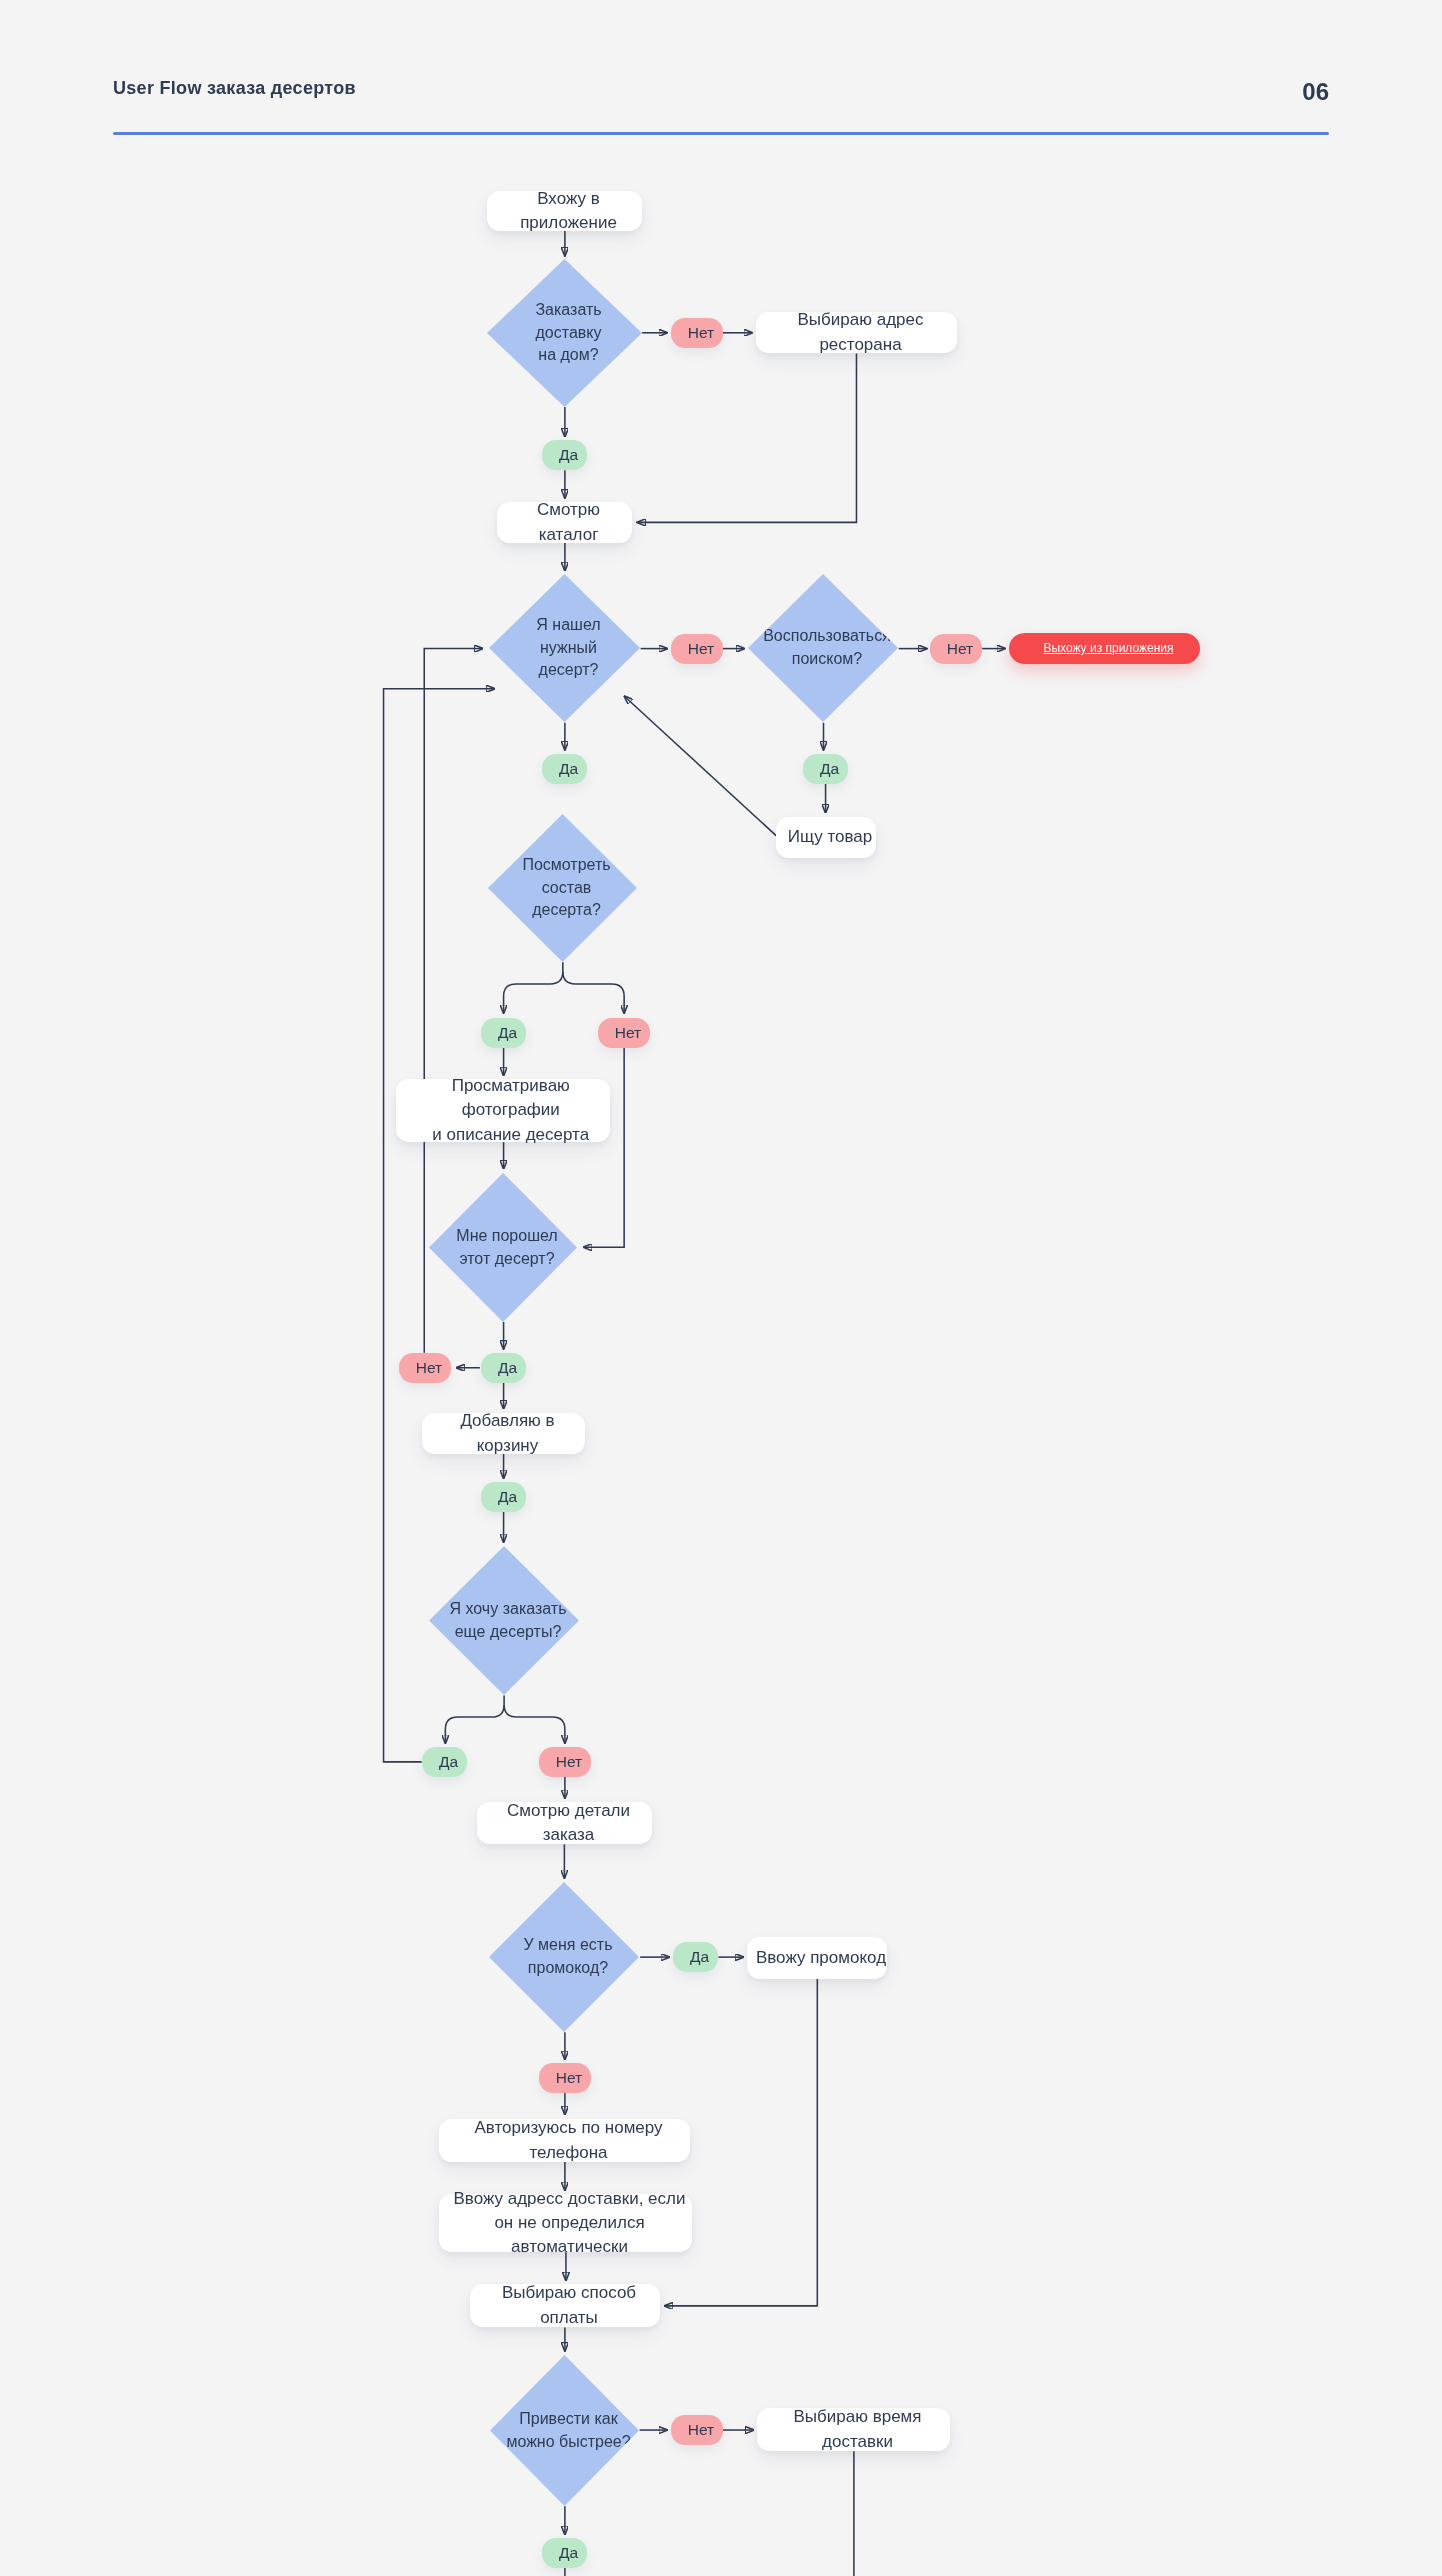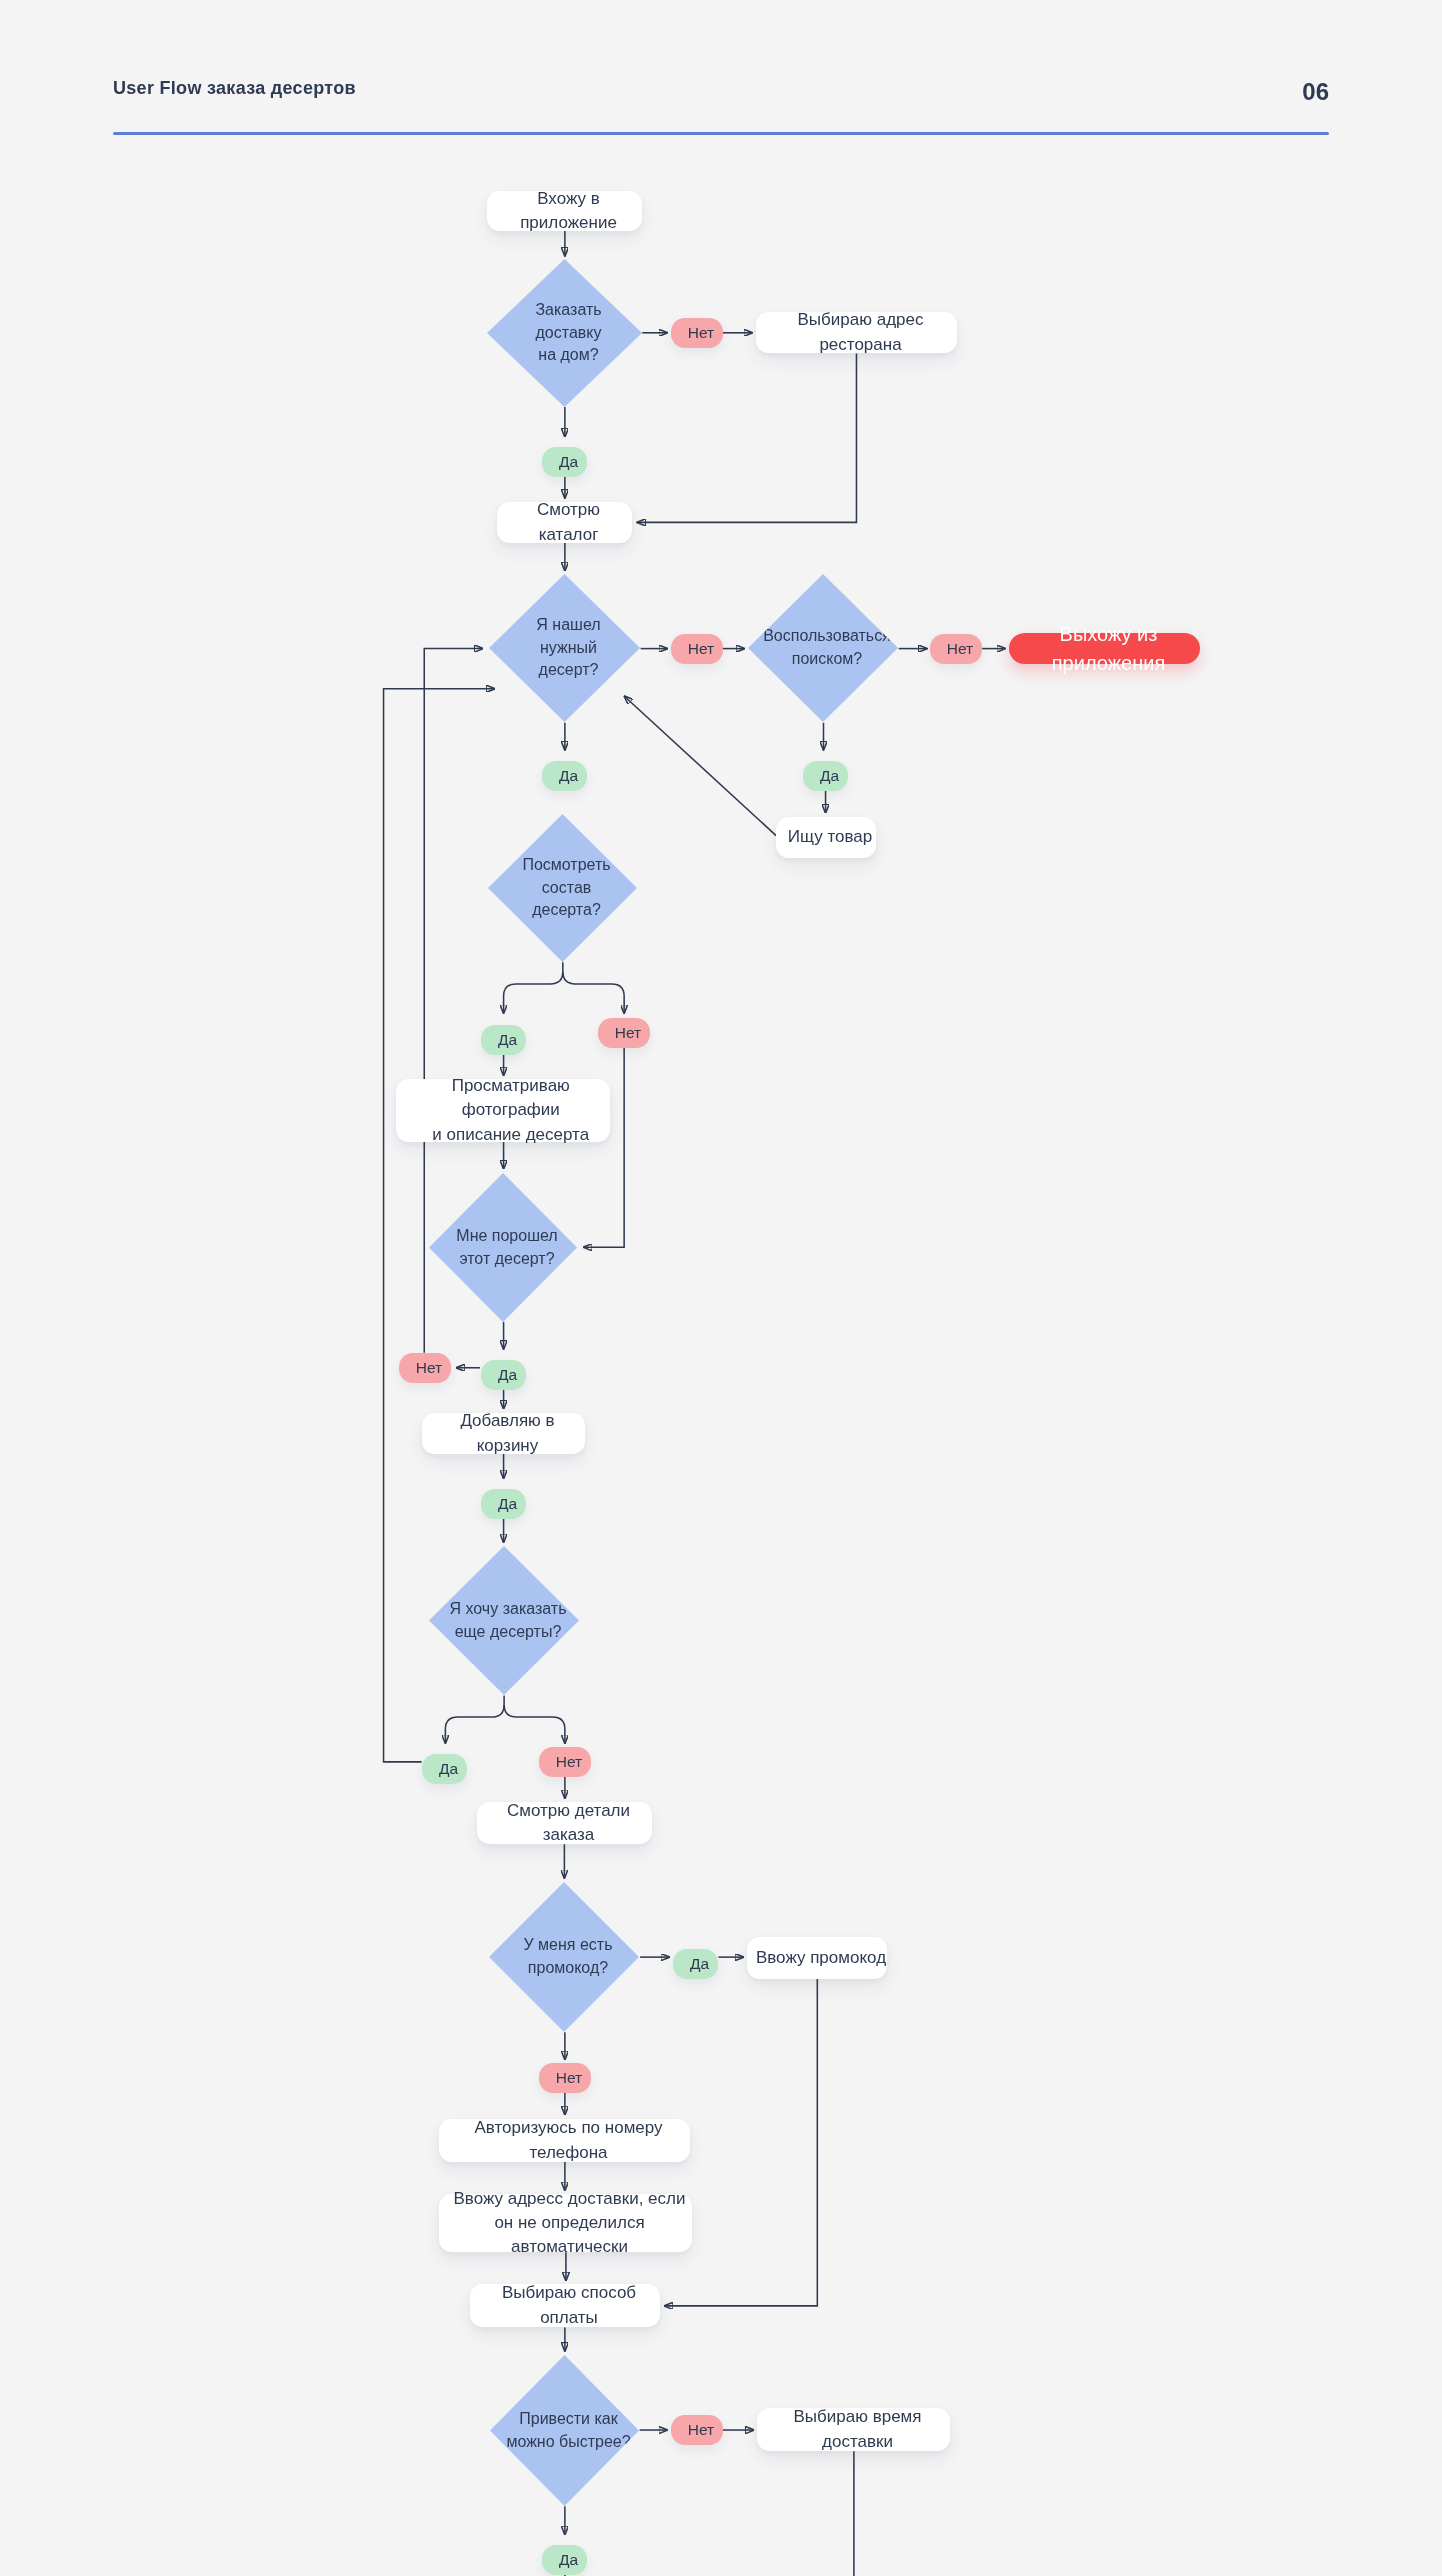--- a/index.html
+++ b/index.html
@@ -25,24 +25,24 @@
   .node{position:absolute;z-index:2;display:flex;align-items:center;justify-content:center;
         text-align:center;box-sizing:border-box;line-height:1.42;padding-left:8px;}
   .node span{white-space:pre-line;}
   .box{background:var(--c-node);border-radius:12.4px;font-size:17px;font-weight:500;
        box-shadow:0 8.2px 17.5px rgba(45,62,90,.07),0 2.1px 5.2px rgba(45,62,90,.05);}
   .box.left-align{justify-content:flex-start;text-align:center;padding-left:15.5px;}
   .diamond{background:var(--c-diamond);clip-path:polygon(50% 0,100% 50%,50% 100%,0 50%);
            font-size:16px;font-weight:500;}
   .pill{border-radius:14px;font-size:15.5px;font-weight:500;
         box-shadow:0 5.2px 11.3px rgba(45,62,90,.08);}
-  .pill.yes{background:var(--c-yes_pill);margin-top:7px;}
+  .pill.yes{background:var(--c-yes_pill);}
   .pill.no{background:var(--c-no_pill);}
-  .exit{background:var(--c-exit);color:#fff;border-radius:16px;font-size:20px;font-weight:500;
-        box-shadow:0 7.2px 15.5px rgba(245,73,75,.28);}
+  .exit{background:var(--c-exit);color:#fff;border-radius:16px;font-size:12px;font-weight:500;
+        box-shadow:0 7.2px 15.5px rgba(245,73,75,.28);text-decoration:underline;}
 </style>
 </head>
 <body>
 
 <div class="page">
 
   <div class="hdr-title">User Flow заказа десертов</div>
   <div class="hdr-num">06</div>
   <div class="hdr-rule"></div>
 

